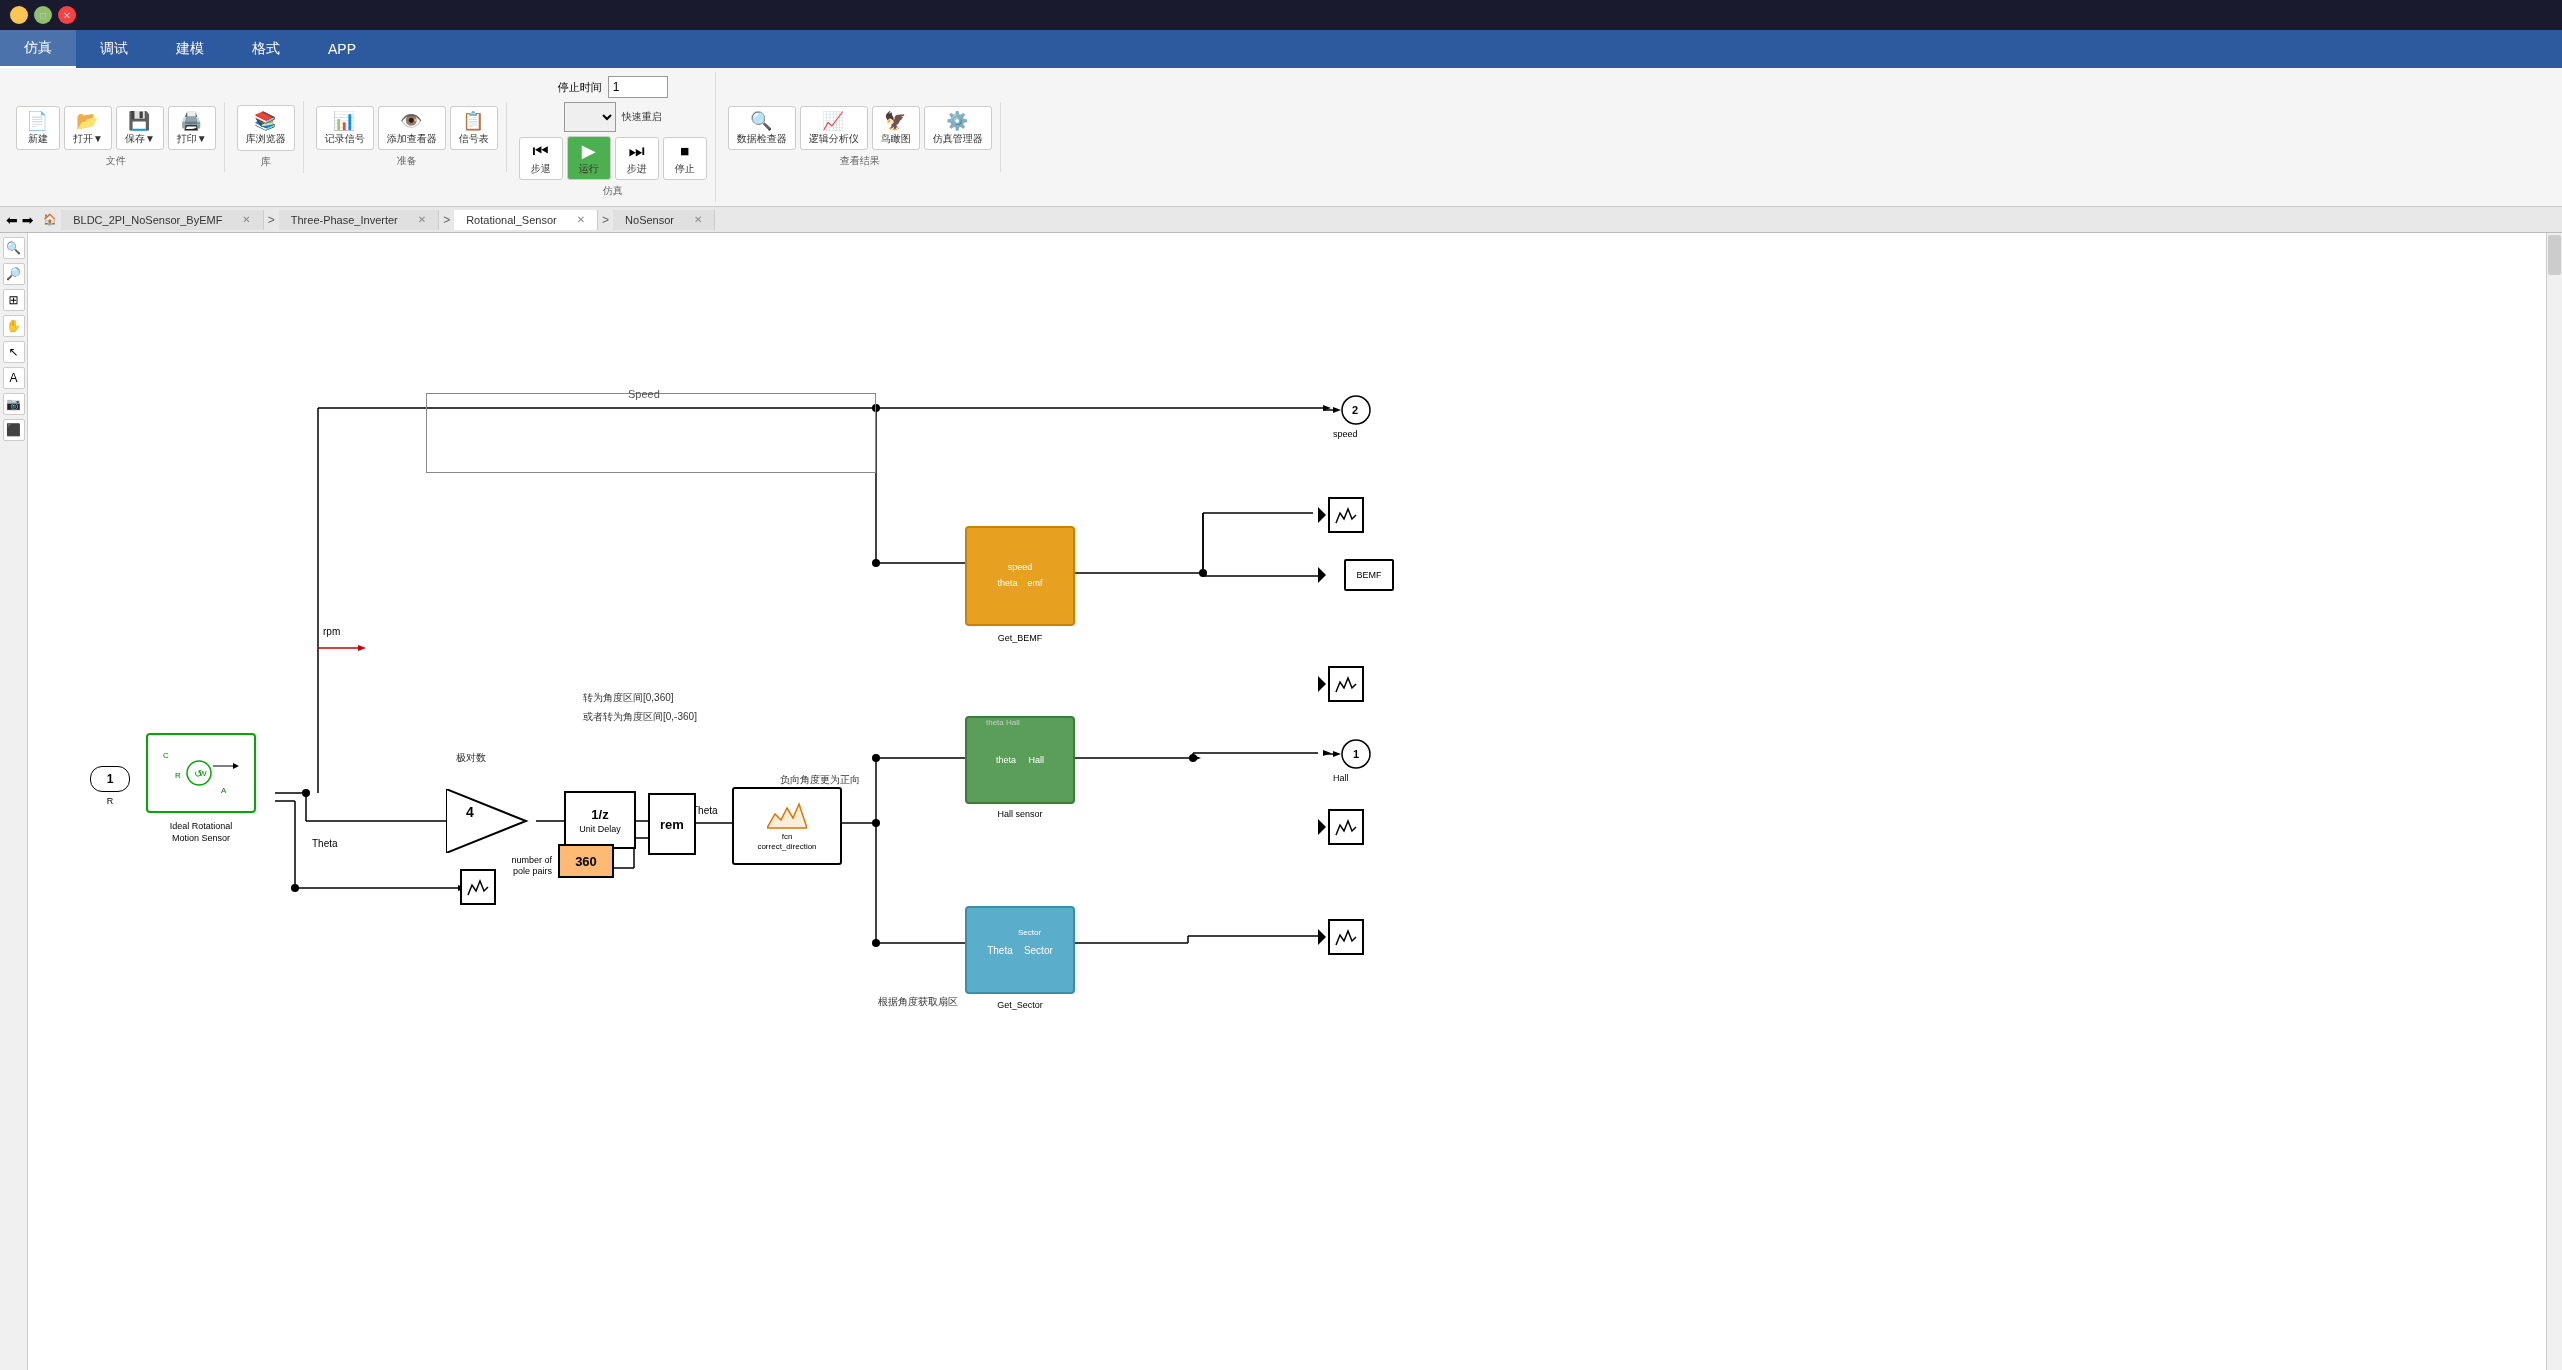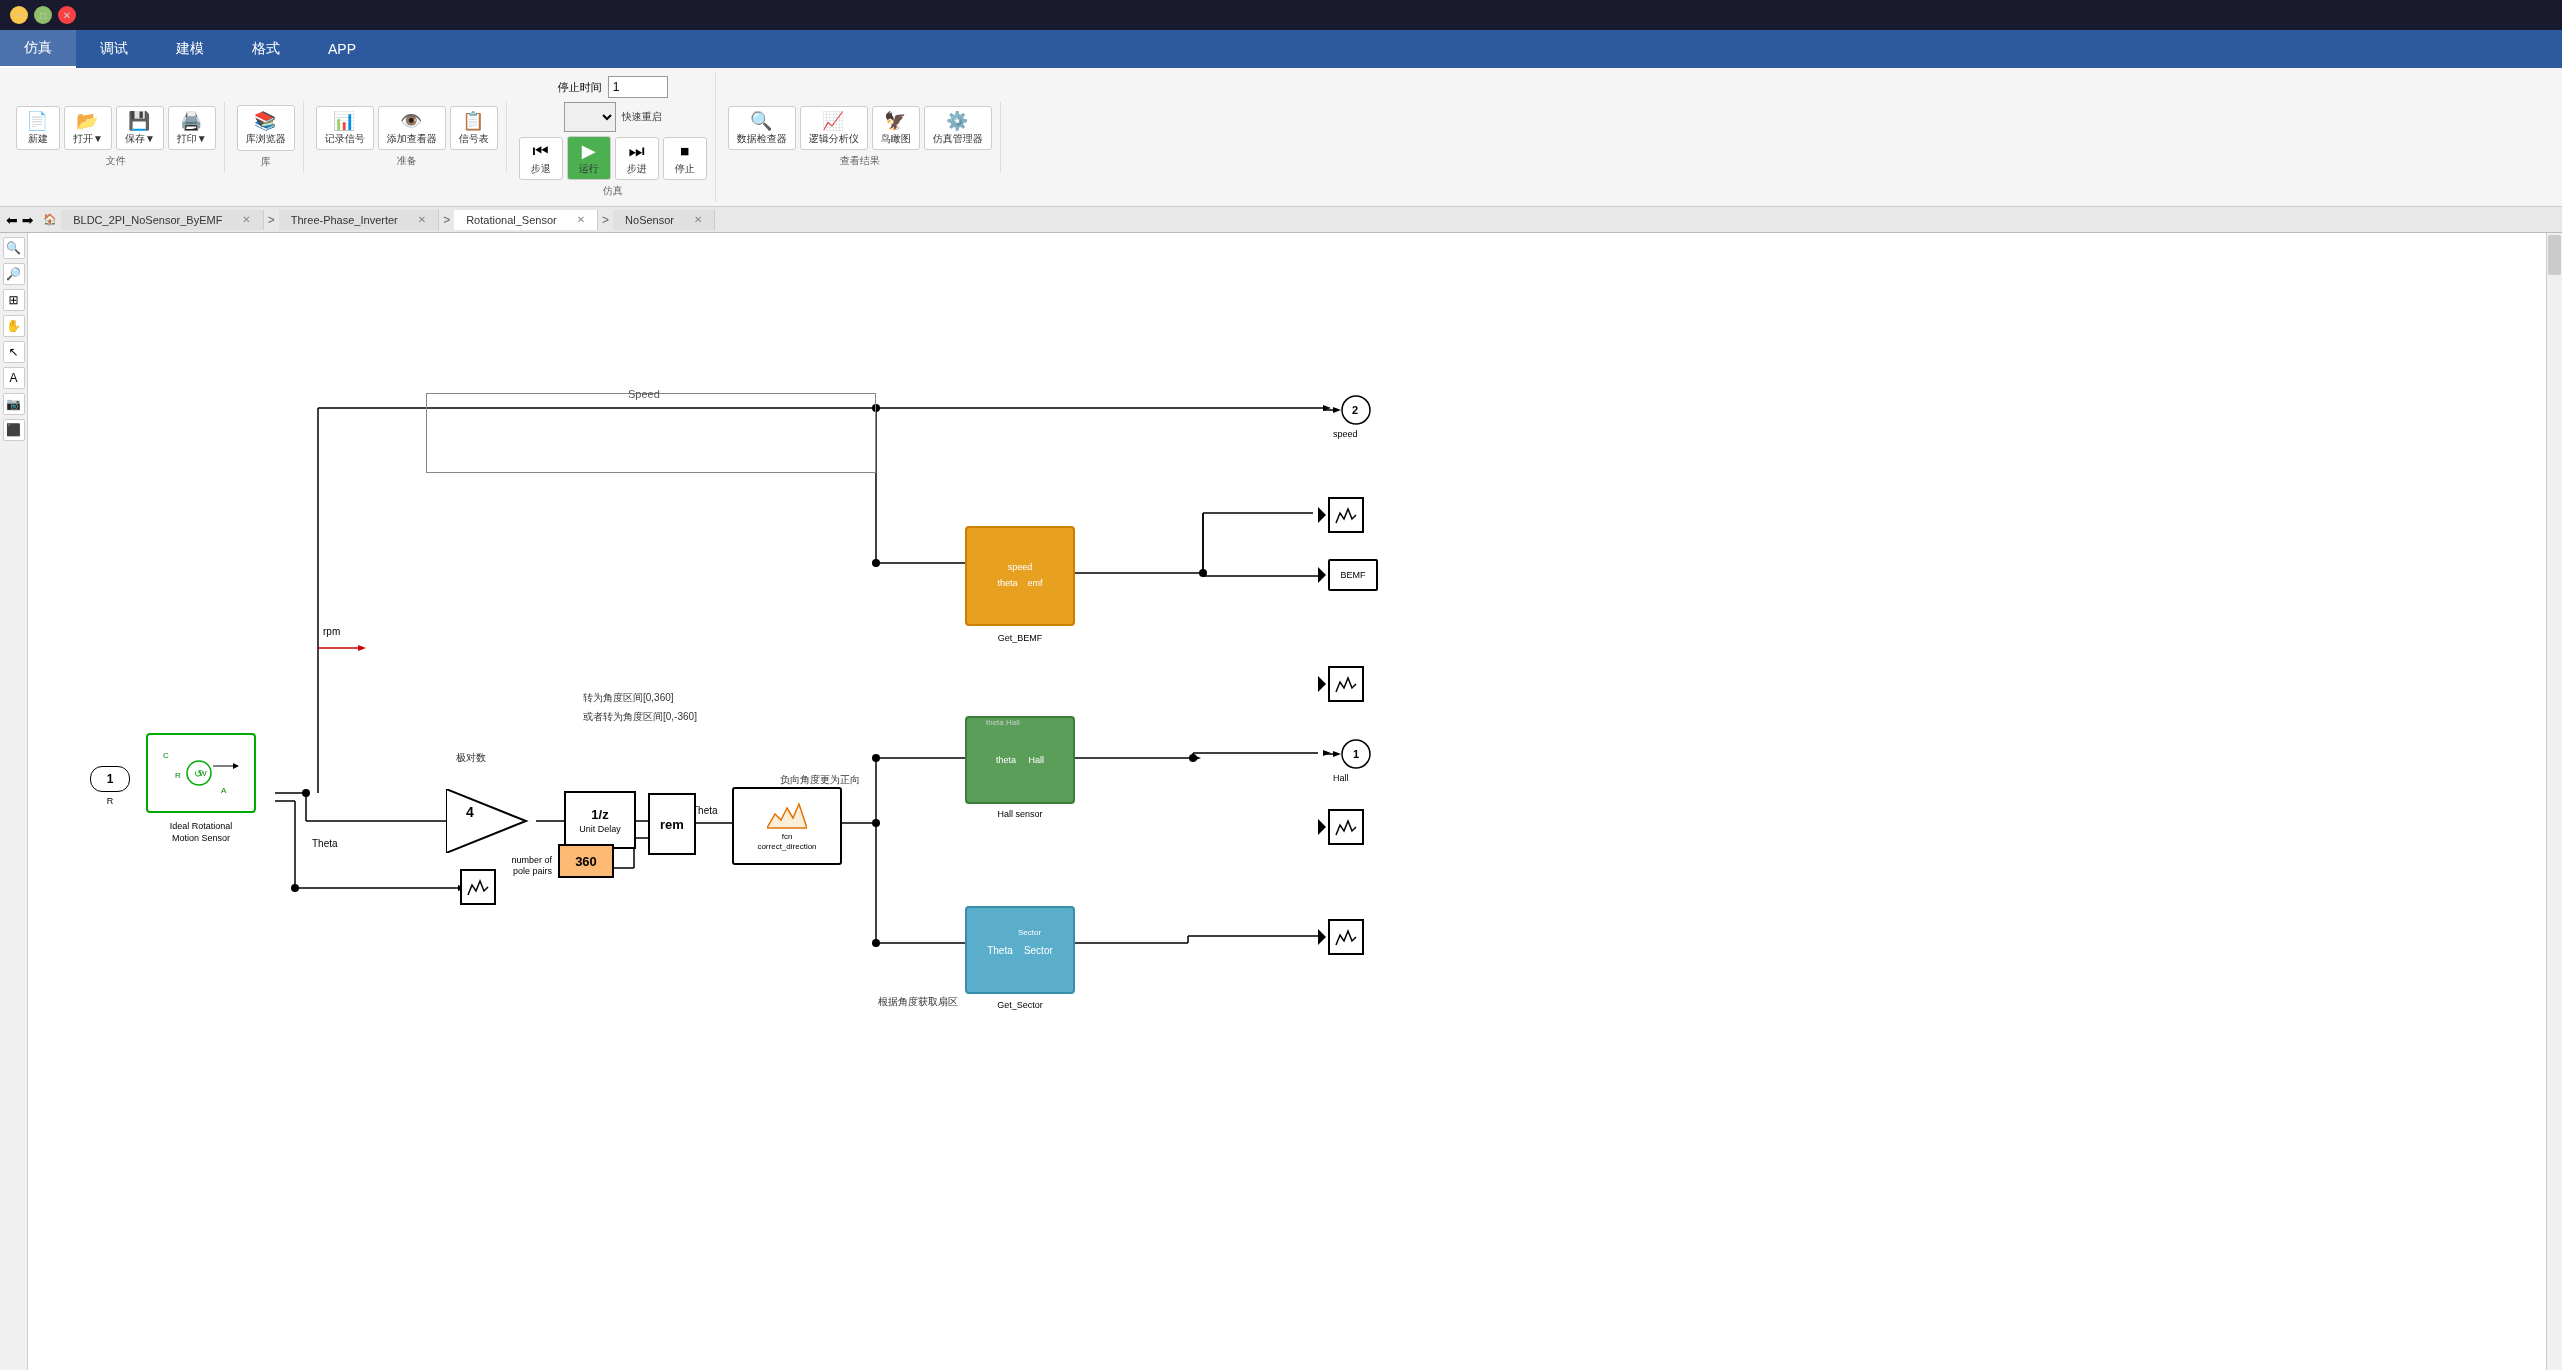--- a/index.html
+++ b/index.html
@@ -421,21 +421,21 @@
         <circle cx="33" cy="17" r="14" fill="white" stroke="#000" stroke-width="1.5"></circle>
         <text x="30" y="21" font-size="11" font-weight="bold" fill="#000">1</text>
       </svg>
       <div style="position:absolute; top:36px; left:10px; font-size:9px;">Hall</div>
     </div>
 
     <div style="position:absolute; left:1290px; top:326px; display:flex; align-items:center;">
       <svg width="10" height="16">
           <polygon points="0,0 0,16 8,8" fill="#000"></polygon>
         </svg>
-      <div style="width:50px; height:32px; background:white; border:2px solid #000; border-radius:2px; display:flex; align-items:center; justify-content:center;">
+      <div style="width:50px; height:32px; background:white; border:2px solid #000; border-radius:2px; display:flex; align-items:center; justify-content:center;margin-left:16px;">
         <span style="font-size:9px;">BEMF</span>
       </div>
     </div>
 
     <div style="position:absolute; left:1290px; top:264px; display:flex; align-items:center;">
       <svg width="10" height="16">
           <polygon points="0,0 0,16 8,8" fill="#000"></polygon>
         </svg>
       <div style="width:36px; height:36px; background:white; border:2px solid #000; display:flex; align-items:center; justify-content:center;">
         <svg width="24" height="20">

